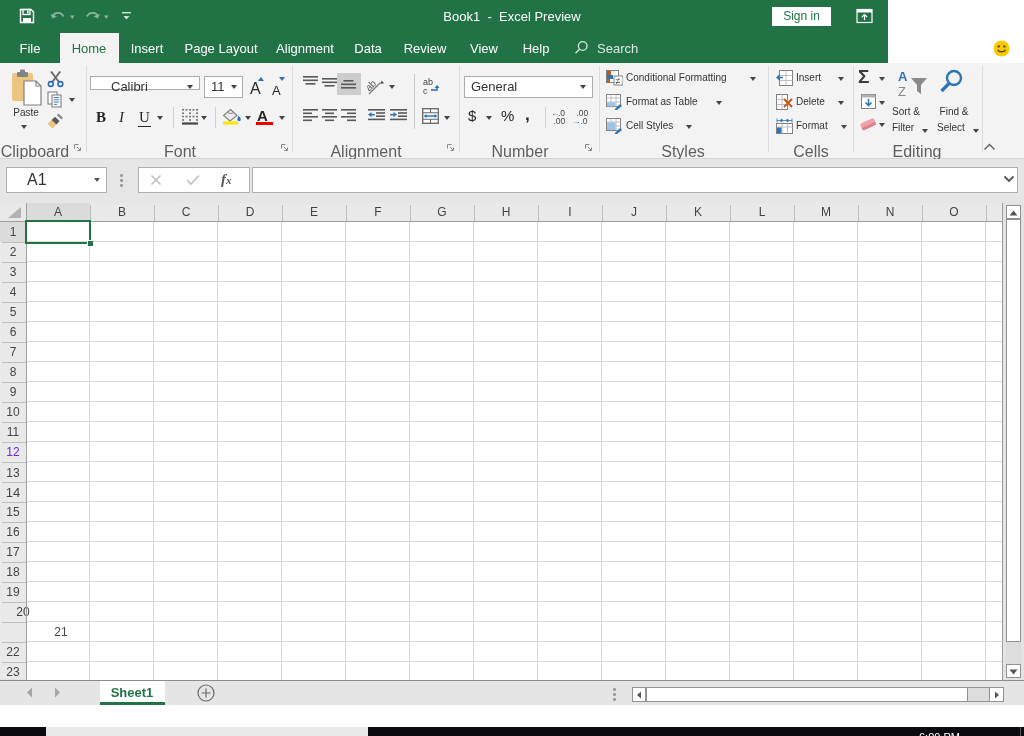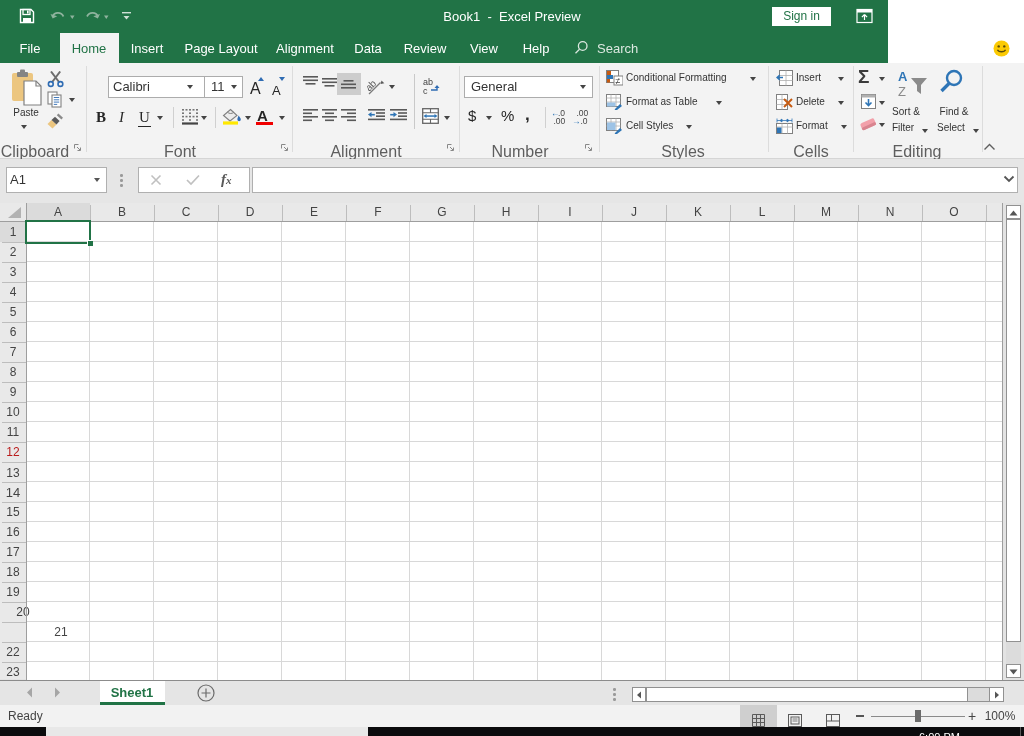--- a/index.html
+++ b/index.html
@@ -132,21 +132,21 @@
  <svg class="abs" style="left:47px;top:49px" width="18" height="17" viewBox="0 0 18 17">
   <path d="M0.5 12 L5.5 16.5 L9.5 12.5 L4.5 8 Z" fill="#ecc680"></path>
   <path d="M4.5 8 L8 4.8 L12.6 9 L9.5 12.5 Z" fill="#5a5a5a"></path>
   <path d="M9.8 3.2 L11.4 1.6 L16 5.8 L14.4 7.4 Z" fill="#8a8a8a"></path>
  </svg>
  <div class="glabel" style="left:35px">Clipboard</div>
  <svg class="launch" style="left:74px;top:81px" width="8" height="8" viewBox="0 0 8 8">
   <path d="M0.5 4.5 V0.5 H4.5" fill="none" stroke="#888"></path>
   <path d="M3 3 L6 6 M6.5 6.5 v-3 M6.5 6.5 h-3" stroke="#888" fill="none"></path>
  </svg>
- <div class="combo" style="left:108px;top:13px;width:110px;height:22px;line-height:20px;padding-left:4px">Calibri</div>
+ <div class="combo" style="left:90px;top:13px;width:110px;height:14px;line-height:20px;padding-left:20px">Calibri</div>
  <div class="dda" style="left:187px;top:22px"></div>
  <div class="combo" style="left:204px;top:13px;width:39px;height:22px;line-height:20px;padding-left:6px">11</div>
  <div class="dda" style="left:231px;top:22px"></div>
  <div class="rtxt" style="left:250px;top:17px;font-size:16px;color:#262626">A</div>
  <div class="dda" style="left:258px;top:14px;transform:rotate(180deg);border-top-color:#2f6cb3"></div>
  <div class="rtxt" style="left:272px;top:20px;font-size:13px;color:#262626">A</div>
  <div class="dda" style="left:279px;top:14px;border-top-color:#2f6cb3"></div>
  <div class="rtxt" style="left:96px;top:46px;font-family:'Liberation Serif',serif;font-weight:bold;font-size:15px;color:#262626">B</div>
  <div class="rtxt" style="left:119px;top:46px;font-family:'Liberation Serif',serif;font-style:italic;font-size:15px;color:#262626">I</div>
  <div class="rtxt" style="left:138px;top:46px;font-family:'Liberation Serif',serif;font-size:15px;color:#262626;border-bottom:1.5px solid #262626;padding:0 1px">U</div>
@@ -382,21 +382,21 @@
  </svg>
  <div class="rtxt ctr" style="left:954px;top:43px">Find &amp;</div>
  <div class="rtxt ctr" style="left:951px;top:59px">Select</div>
  <div class="dda" style="left:973px;top:66px"></div>
  <div class="glabel" style="left:917px">Editing</div>
  <svg class="abs" style="left:983px;top:80px" width="13" height="8" viewBox="0 0 13 8">
   <path d="M1.5 6.5 L6.5 1.5 L11.5 6.5" fill="none" stroke="#5e5e5e" stroke-width="1.4"></path>
  </svg>
 </div>
 <div id="fstrip">
- <div class="wbox" style="left:6px;top:8px;width:101px;height:26px;font-size:13px;color:#333;line-height:24px;padding-left:3px">A1</div>
+ <div class="wbox" style="left:6px;top:8px;width:101px;height:26px;font-size:16px;color:#333;line-height:24px;padding-left:20px">A1</div>
  <div class="dda" style="left:94px;top:19px;border-top-color:#555"></div>
  <div class="abs" style="left:120px;top:15px;width:2.5px;height:2.5px;border-radius:50%;background:#9a9a9a;box-shadow:0 5px 0 #9a9a9a,0 10px 0 #9a9a9a"></div>
  <div class="wbox" style="left:138px;top:8px;width:112px;height:26px"></div>
  <svg class="abs" style="left:150px;top:15px" width="12" height="12" viewBox="0 0 12 12">
   <path d="M1.5 1.5 L10.5 10.5 M10.5 1.5 L1.5 10.5" stroke="#c0c0c0" stroke-width="1.6"></path>
  </svg>
  <svg class="abs" style="left:186px;top:15px" width="14" height="12" viewBox="0 0 14 12">
   <path d="M1 6 L5 10 L13 1.5" fill="none" stroke="#c0c0c0" stroke-width="1.7"></path>
  </svg>
  <div class="abs" style="left:221px;top:12px;font-family:'Liberation Serif',serif;font-style:italic;font-weight:bold;font-size:15px;color:#595959">f<span style="font-size:11px">x</span></div>
@@ -472,21 +472,21 @@
       <div class="abs" style="left:13px;top:42px;transform:translateX(-50%);font-size:12px;color:#444;">2</div>
       <div class="abs" style="left:13px;top:62px;transform:translateX(-50%);font-size:12px;color:#444;">3</div>
       <div class="abs" style="left:13px;top:82px;transform:translateX(-50%);font-size:12px;color:#444;">4</div>
       <div class="abs" style="left:13px;top:102px;transform:translateX(-50%);font-size:12px;color:#444;">5</div>
       <div class="abs" style="left:13px;top:122px;transform:translateX(-50%);font-size:12px;color:#444;">6</div>
       <div class="abs" style="left:13px;top:142px;transform:translateX(-50%);font-size:12px;color:#444;">7</div>
       <div class="abs" style="left:13px;top:162px;transform:translateX(-50%);font-size:12px;color:#444;">8</div>
       <div class="abs" style="left:13px;top:182px;transform:translateX(-50%);font-size:12px;color:#444;">9</div>
       <div class="abs" style="left:13px;top:202px;transform:translateX(-50%);font-size:12px;color:#444;">10</div>
       <div class="abs" style="left:13px;top:222px;transform:translateX(-50%);font-size:12px;color:#444;">11</div>
-      <div class="abs" style="left:13px;top:242px;transform:translateX(-50%);font-size:12px;color:#b91c1c;">12</div>
+      <div class="abs" style="left:13px;top:242px;transform:translateX(-50%);font-size:12px;color:#6d28d9;">12</div>
       <div class="abs" style="left:13px;top:263px;transform:translateX(-50%);font-size:12px;color:#444;">13</div>
       <div class="abs" style="left:13px;top:282px;transform:translateX(-50%);font-size:13px;color:#444;">14</div>
       <div class="abs" style="left:13px;top:302px;transform:translateX(-50%);font-size:12px;color:#444;">15</div>
       <div class="abs" style="left:13px;top:322px;transform:translateX(-50%);font-size:12px;color:#444;">16</div>
       <div class="abs" style="left:13px;top:342px;transform:translateX(-50%);font-size:12px;color:#444;">17</div>
       <div class="abs" style="left:13px;top:362px;transform:translateX(-50%);font-size:12px;color:#444;">18</div>
       <div class="abs" style="left:13px;top:382px;transform:translateX(-50%);font-size:12px;color:#444;">19</div>
       <div class="abs" style="left:23px;top:402px;transform:translateX(-50%);font-size:12px;color:#404040;">20</div>
       <div class="abs" style="left:13px;top:422px;transform:translateX(-50%);font-size:12px;color:#444;margin-left:48px;">21</div>
       <div class="abs" style="left:13px;top:442px;transform:translateX(-50%);font-size:12px;color:#444;">22</div>
@@ -527,39 +527,18 @@
  <div class="abs" style="left:632px;top:6px;width:14px;height:15px;background:#fff;border:1px solid #919191;"></div>
  <svg class="abs" style="left:636px;top:10px" width="6" height="8" viewBox="0 0 6 8">
         <path d="M5 0.5 L1 4 L5 7.5 Z" fill="#555"></path>
       </svg>
  <div class="abs" style="left:646px;top:6px;width:322px;height:15px;background:#fff;border:1px solid #919191;"></div>
  <div class="abs" style="left:989px;top:6px;width:15px;height:15px;background:#fff;border:1px solid #919191;"></div>
  <svg class="abs" style="left:994px;top:10px" width="6" height="8" viewBox="0 0 6 8">
         <path d="M1 0.5 L5 4 L1 7.5 Z" fill="#555"></path>
       </svg>
 </div>
-<div id="sbar">
- <div class="abs" style="left:8px;top:4px;font-size:12px;color:#444;">Ready</div>
- <div class="abs" style="left:740px;top:0;width:37px;height:22px;background:#cfcfcf;"></div>
- <svg class="abs" style="left:752px;top:9px" width="13" height="13" viewBox="0 0 13 13">
-  <path d="M0.5 0.5 H12.5 V12.5 H0.5 Z M0.5 4.5 H12.5 M0.5 8.5 H12.5 M4.5 0.5 V12.5 M8.5 0.5 V12.5" fill="none" stroke="#5a5a5a" stroke-width="1"></path>
- </svg>
- <svg class="abs" style="left:788px;top:9px" width="14" height="13" viewBox="0 0 14 13">
-  <rect x="0.5" y="0.5" width="13" height="12" fill="none" stroke="#5a5a5a"></rect>
-  <rect x="3" y="3" width="8" height="7" fill="none" stroke="#5a5a5a"></rect>
-  <path d="M4.5 5 h5 M4.5 7 h5" stroke="#5a5a5a" stroke-width="0.8"></path>
- </svg>
- <svg class="abs" style="left:826px;top:9px" width="14" height="13" viewBox="0 0 14 13">
-  <rect x="0.5" y="0.5" width="13" height="12" fill="none" stroke="#5a5a5a"></rect>
-  <path d="M5.5 0.5 V7 M0.5 7 H13.5" stroke="#5a5a5a"></path>
- </svg>
- <div class="abs" style="left:856px;top:10px;width:8px;height:2px;background:#555;"></div>
- <div class="abs" style="left:871px;top:10.5px;width:94px;height:1px;background:#8a8a8a;"></div>
- <div class="abs" style="left:915px;top:5px;width:6px;height:12px;background:#6b6b6b;"></div>
- <div class="abs" style="left:968px;top:3px;font-size:14px;color:#444;">+</div>
- <div class="abs" style="left:1000px;top:4px;transform:translateX(-50%);font-size:12px;color:#444;">100%</div>
-</div>
 <div id="tbar">
  <div class="abs" style="left:46px;top:0;width:322px;height:9px;background:#e8e8e8;"></div>
  <div class="abs" style="left:919px;top:4px;font-size:11px;color:#fff;">6:00 PM</div>
  <div class="abs" style="left:1020px;top:0;width:1px;height:9px;background:#5a5a5a;"></div>
 </div>
 </div>
 
 </body></html>

